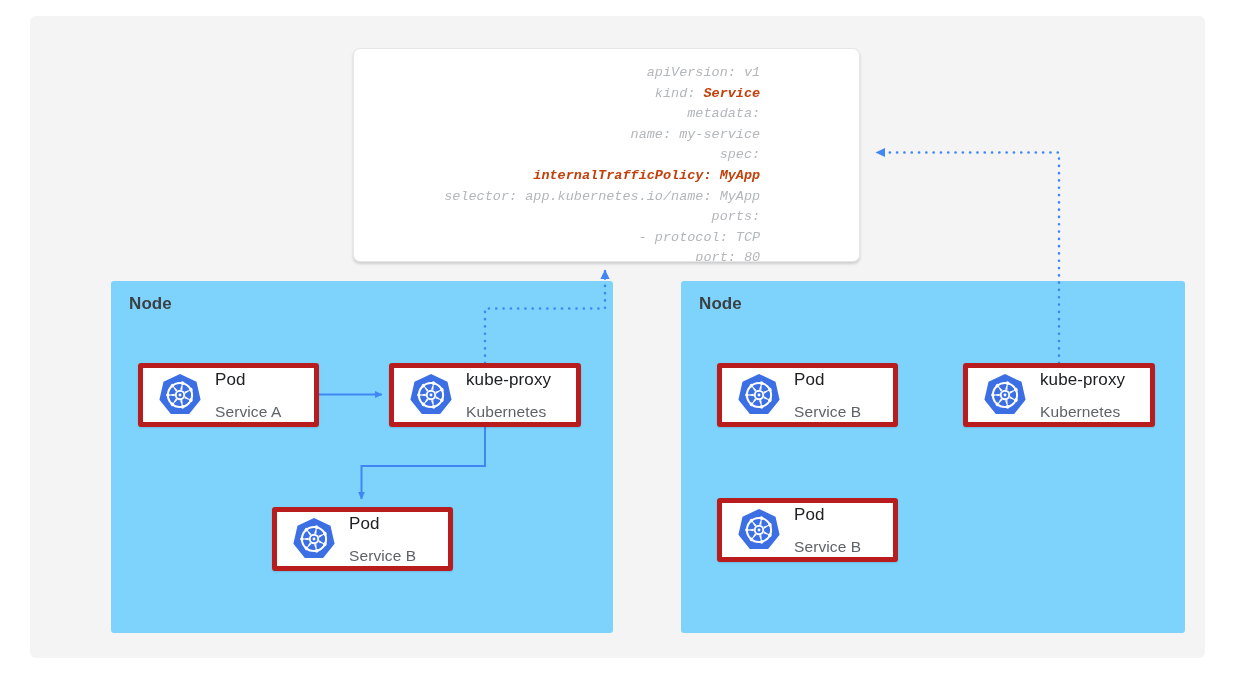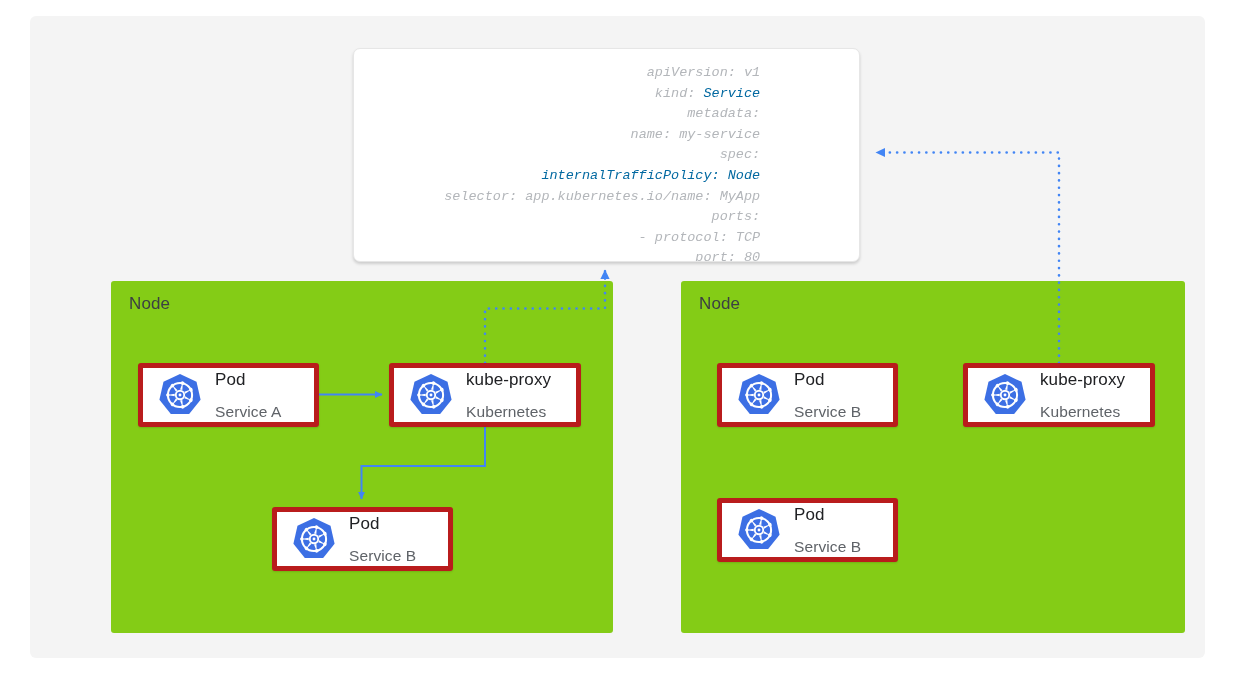--- a/index.html
+++ b/index.html
@@ -47,29 +47,30 @@
     top: 14px;
     font-family: "Liberation Mono", "DejaVu Sans Mono", monospace;
     font-size: 13.5px;
     line-height: 20.6px;
     font-style: italic;
     color: #b3b6ba;
     white-space: pre;
     text-align: right;
   }
   #yaml-code .b {
-    font-weight: normal;
-    color: #0369a1;
+    font-weight: bold;
+    color: #c2410c;
   }
 
   
   .node-panel {
     position: absolute;
-    background: #84cc16;
+    background: #7dd3fc;
     border-radius: 3px;
+    font-weight: bold;
   }
   #node-left  { left: 81px;  top: 265px; width: 502px; height: 352px; }
   #node-right { left: 651px; top: 265px; width: 504px; height: 352px; }
   .node-label {
     position: absolute;
     left: 18px;
     top: 13px;
     font-size: 17px;
     color: #3c4043;
     letter-spacing: 0.1px;
@@ -127,21 +128,21 @@
 <body>
 
 <div id="canvas">
 
   <div id="yaml-card">
     <div id="yaml-code">apiVersion: v1
 kind: <span class="b">Service</span>
 metadata:
   name: my-service
 spec:
-  <span class="b">internalTrafficPolicy: Node</span>
+  <span class="b">internalTrafficPolicy: MyApp</span>
   selector: app.kubernetes.io/name: MyApp
   ports:
   - protocol: TCP
     port: 80
     targetPort: 9376</div>
   </div>
 
   <div class="node-panel" id="node-left">
     <div class="node-label">Node</div>
   </div>

